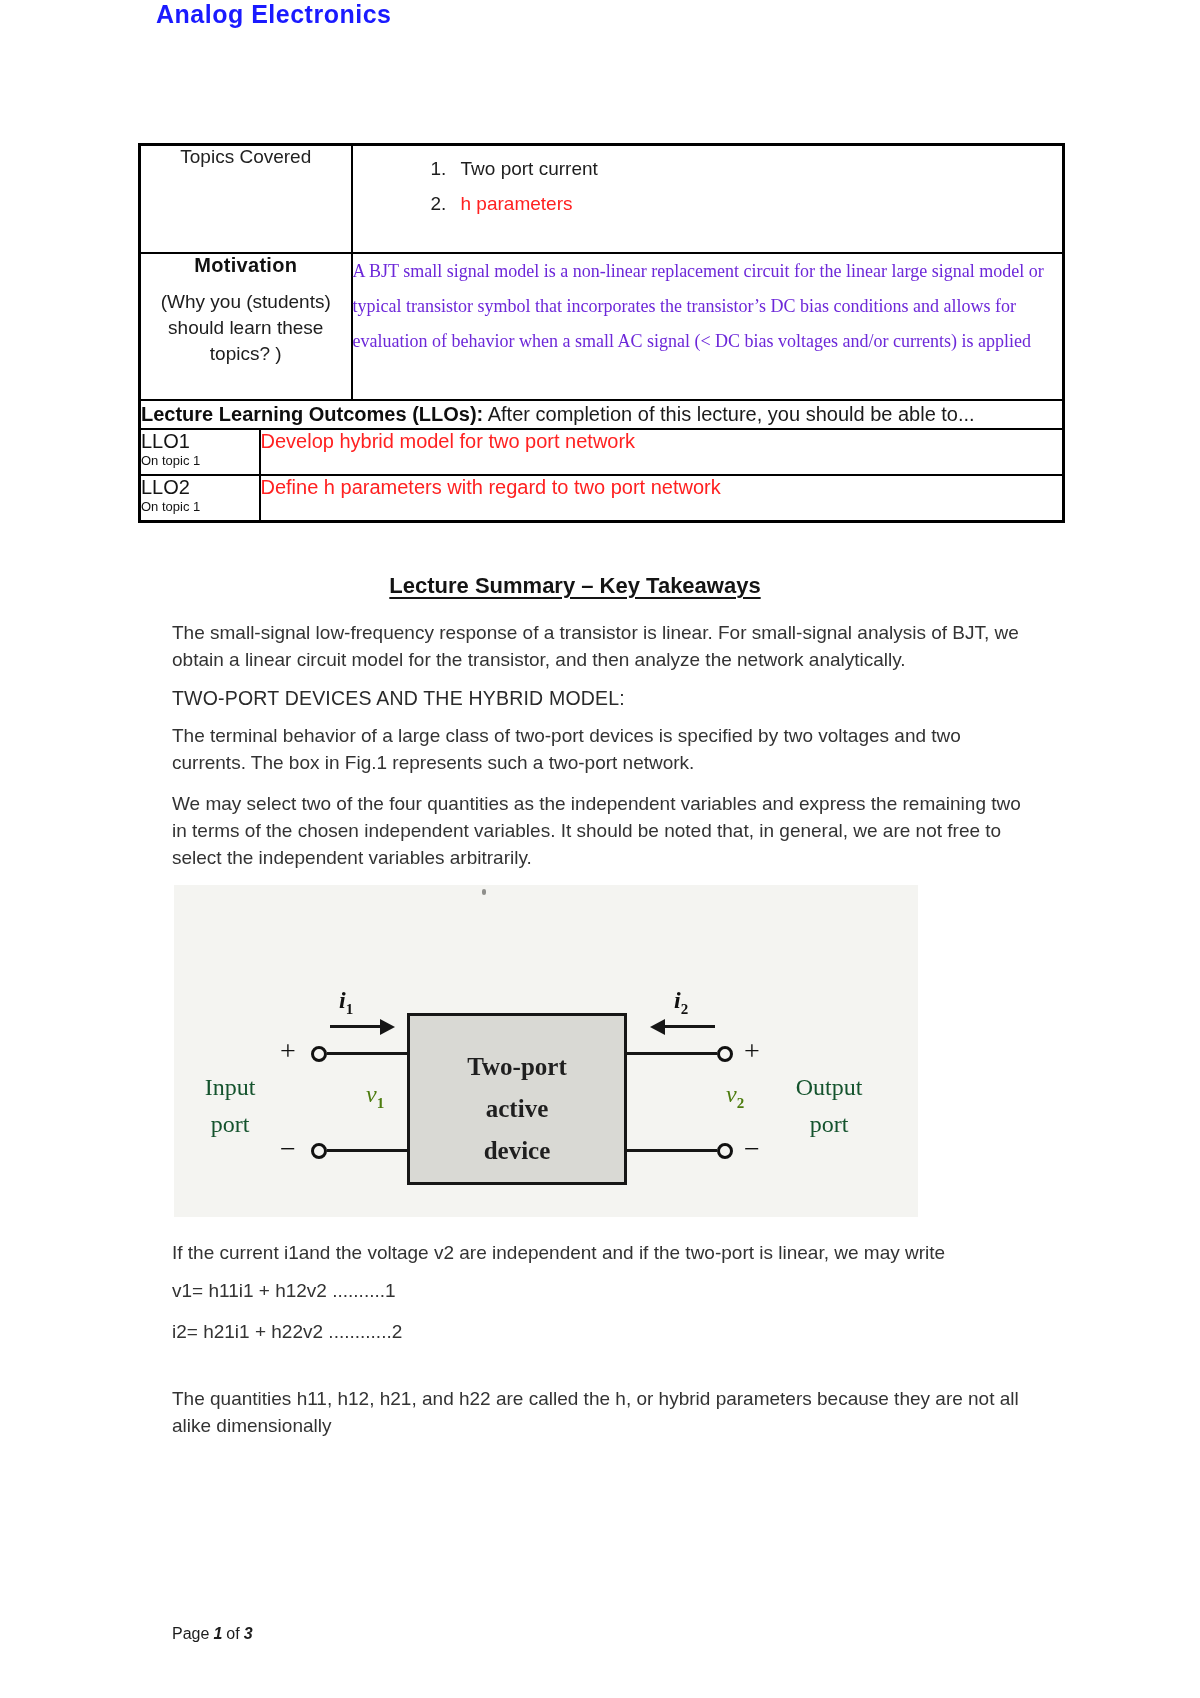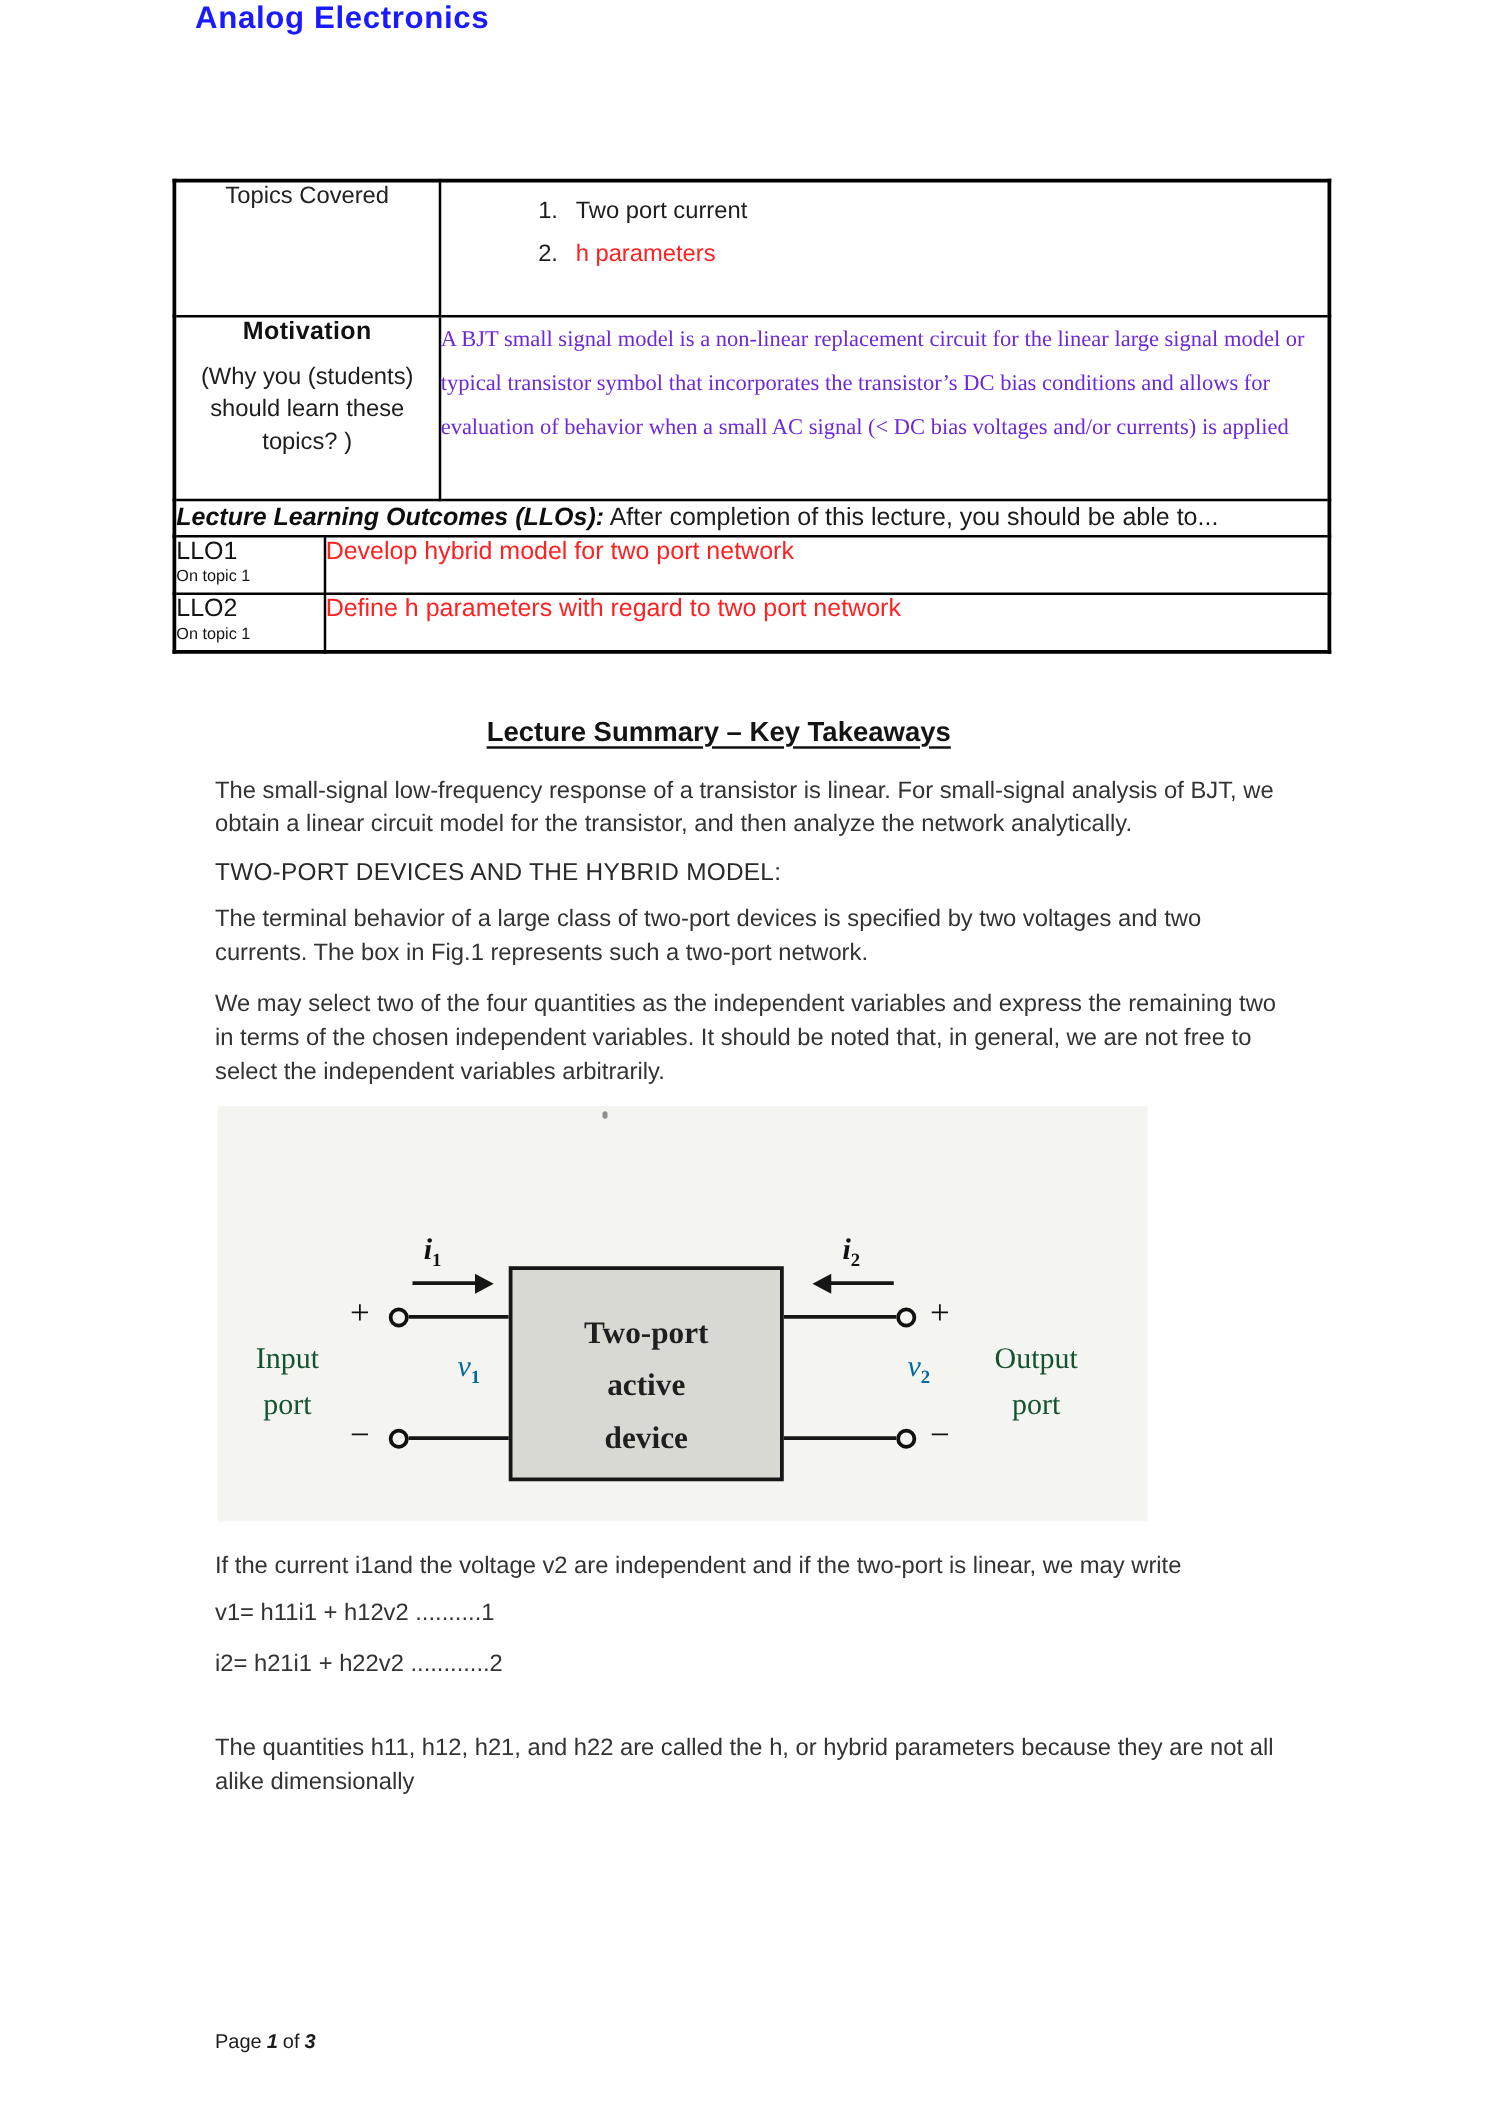--- a/index.html
+++ b/index.html
@@ -33,21 +33,21 @@
   .motivation-label{font-weight:bold;font-size:20px;letter-spacing:0.3px;margin-bottom:12px;color:#111;}
   .motivation-sub{line-height:26px;}
   .cell-serif{
     font-family:"Liberation Serif","DejaVu Serif",serif;
     font-size:18px;line-height:35px;color:#6d28d9;
     padding:8px 14px 0 12px;
   }
   .cell-llos-header{
     padding:10px 12px 10px 8px;font-size:20px;line-height:27px;color:#1b1b1b;
   }
-  .llos-bold{font-weight:bold;color:#0e0e0e;font-style:italic;}
+  .llos-bold{font-weight:bold;color:#0e0e0e;}
   .cell-llo-id{padding:3px 0 0 8px;height:44px;}
   .llo-id{font-size:20px;color:#141414;}
   .llo-topic{font-size:13px;color:#141414;}
   .cell-outcome{font-size:20px;vertical-align:middle;padding-left:14px;}
   
   .content{position:absolute;left:172px;top:573px;width:860px;}
   .summary-heading{
     margin:0 0 20px 0;text-align:center;padding-right:54px;
     font-size:22px;font-weight:bold;color:#141414;
     text-decoration:underline;text-underline-offset:4px;
@@ -67,21 +67,21 @@
     text-align:center;padding-top:30px;
     font-size:25px;font-weight:bold;line-height:42px;color:#1f1f1f;
   }
   .wire{background:#161616;height:3px;}
   .terminal{
     width:10px;height:10px;border:3px solid #111;border-radius:50%;background:#f4f4f1;
   }
   .sign{font-size:28px;line-height:28px;color:#111;}
   .cur-label{font-size:24px;font-style:italic;font-weight:bold;color:#111;}
   .cur-label sub,.v-label sub{font-size:15px;font-style:normal;font-weight:bold;}
-  .v-label{font-size:24px;font-style:italic;color:#0369a1;}
+  .v-label{font-size:24px;font-style:italic;color:#4d7c0f;}
   .arrow-line{background:#161616;height:3px;}
   .arrow-head-right{
     width:0;height:0;border-top:8px solid transparent;border-bottom:8px solid transparent;
     border-left:15px solid #161616;
   }
   .arrow-head-left{
     width:0;height:0;border-top:8px solid transparent;border-bottom:8px solid transparent;
     border-right:15px solid #161616;
   }
   .port-label{font-size:24px;line-height:37px;text-align:center;color:#14532d;}

